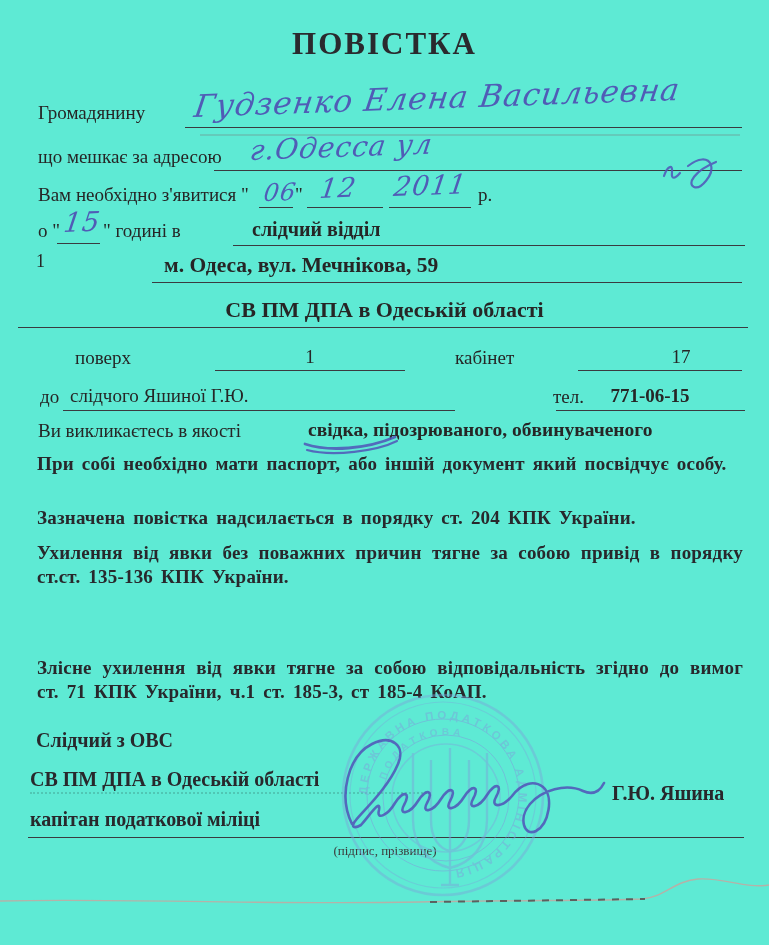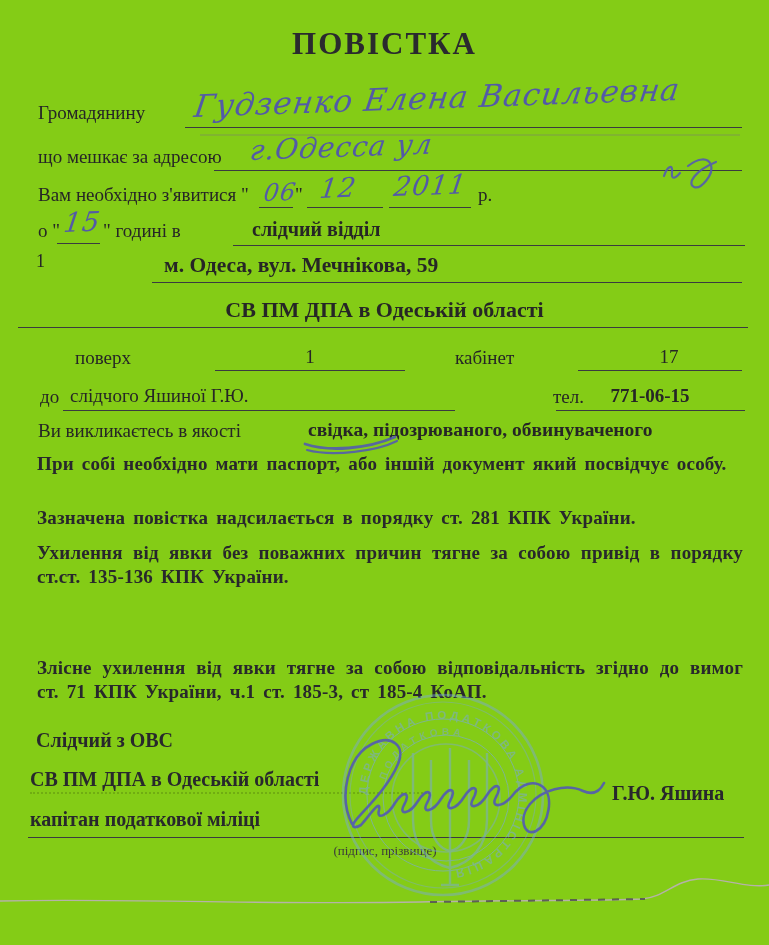--- a/index.html
+++ b/index.html
@@ -1,18 +1,18 @@
 <!DOCTYPE html>
 <html><head>
 <meta charset="utf-8">
 <style>
   html,body{margin:0;padding:0;background:#e8e6dd;}
   .page{
     position:relative;width:769px;height:945px;margin:0 auto;
-    background:#84cc16;overflow:hidden;
+    background:#5eead4;overflow:hidden;
     font-family:"Liberation Serif","DejaVu Serif",serif;color:#262626;
   }
   .abs{position:absolute;white-space:nowrap;}
   .lbl{font-size:19px;}
   .b{font-weight:bold;}
   .u{position:absolute;border-bottom:1.7px solid #3a3b40;height:0;}
   .ug{position:absolute;border-bottom:2px solid rgba(120,120,118,.28);height:0;}
   .ctr{text-align:center;}
   .title{
     position:absolute;top:26px;left:0;width:100%;text-align:center;
@@ -69,35 +69,35 @@
   <div class="u" style="left:152px;top:282px;width:590px;"></div>
   <span class="abs b" style="left:164px;top:253px;font-size:21.5px;">м. Одеса, вул. Мечнікова, 59</span>
 
   <div class="abs b ctr" style="left:0;top:297px;width:769px;font-size:22px;white-space:nowrap;">СВ ПМ ДПА в Одеській області</div>
   <div class="u" style="left:18px;top:327px;width:730px;"></div>
 
   <span class="abs lbl" style="left:75px;top:347px;">поверх</span>
   <div class="abs ctr" style="left:215px;top:346px;width:190px;font-size:19px;">1</div>
   <div class="u" style="left:215px;top:370px;width:190px;"></div>
   <span class="abs lbl" style="left:455px;top:347px;">кабінет</span>
-  <div class="abs ctr" style="left:587px;top:346px;width:164px;font-size:19px;">17</div>
+  <div class="abs ctr" style="left:599px;top:346px;width:164px;font-size:19px;">17</div>
   <div class="u" style="left:578px;top:370px;width:164px;"></div>
 
   <span class="abs lbl" style="left:40px;top:386px;">до</span>
   <span class="abs lbl" style="left:70px;top:385px;">слідчого Яшиної Г.Ю.</span>
   <div class="u" style="left:63px;top:410px;width:392px;"></div>
   <span class="abs lbl" style="left:505px;top:386px;margin-left:48px;">тел.</span>
   <div class="abs ctr b" style="left:556px;top:385px;width:188px;font-size:19px;">771-06-15</div>
   <div class="u" style="left:556px;top:410px;width:189px;"></div>
 
   <span class="abs b" style="left:308px;top:419px;font-size:19.5px;">свідка, підозрюваного, обвинуваченого</span>
   <span class="abs lbl" style="left:38px;top:420px;">Ви викликаєтесь в якості</span>
 
   <div class="para" style="top:452px;font-family:Liberation Serif, serif;">При собі необхідно мати паспорт, або іншій документ який посвідчує особу.</div>
-  <div class="para" style="top:506px;text-align:left;">Зазначена повістка надсилається в порядку ст. 281 КПК України.</div>
+  <div class="para" style="top:506px;text-align:left;">Зазначена повістка надсилається в порядку ст. 204 КПК України.</div>
   <div class="para" style="top:541px;">Ухилення від явки без поважних причин тягне за собою привід в порядку ст.ст. 135-136 КПК України.</div>
   <div class="para" style="top:608px;margin-top:48px;">Злісне ухилення від явки тягне за собою відповідальність згідно до вимог ст. 71 КПК України, ч.1 ст. 185-3, ст 185-4 КоАП.</div>
 
   <span class="abs foot" style="left:36px;top:729px;">Слідчий з ОВС</span>
   <span class="abs foot" style="left:30px;top:768px;">СВ ПМ ДПА в Одеській області</span>
   <div class="ug" style="left:30px;top:792px;width:400px;border-bottom-style:dotted;border-bottom-color:rgba(0,0,0,.15);"></div>
   <span class="abs foot" style="left:30px;top:808px;">капітан податкової міліці</span>
   <div class="u" style="left:28px;top:837px;width:716px;"></div>
   <span class="abs foot" style="left:612px;top:782px;">Г.Ю. Яшина</span>
   <div class="abs cap ctr" style="left:300px;top:843px;width:170px;">(підпис, прізвище)</div>

